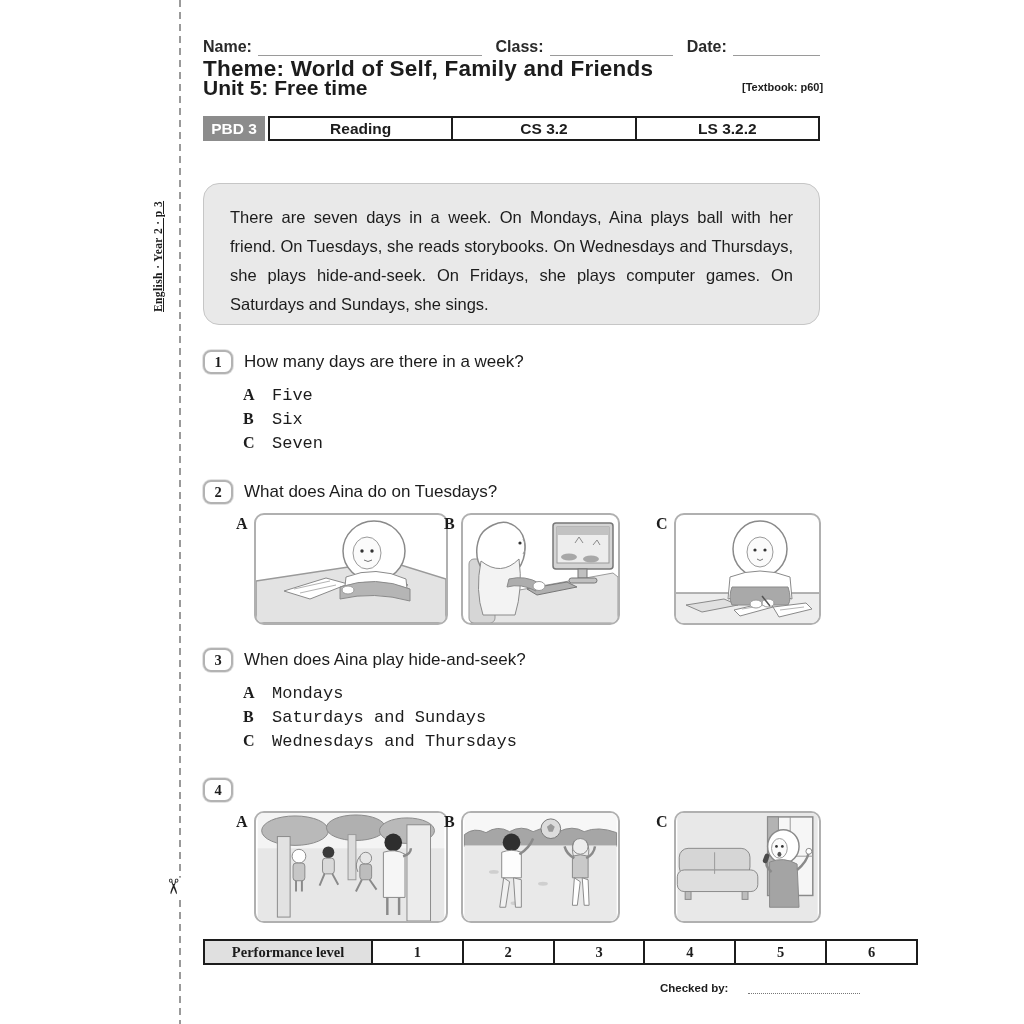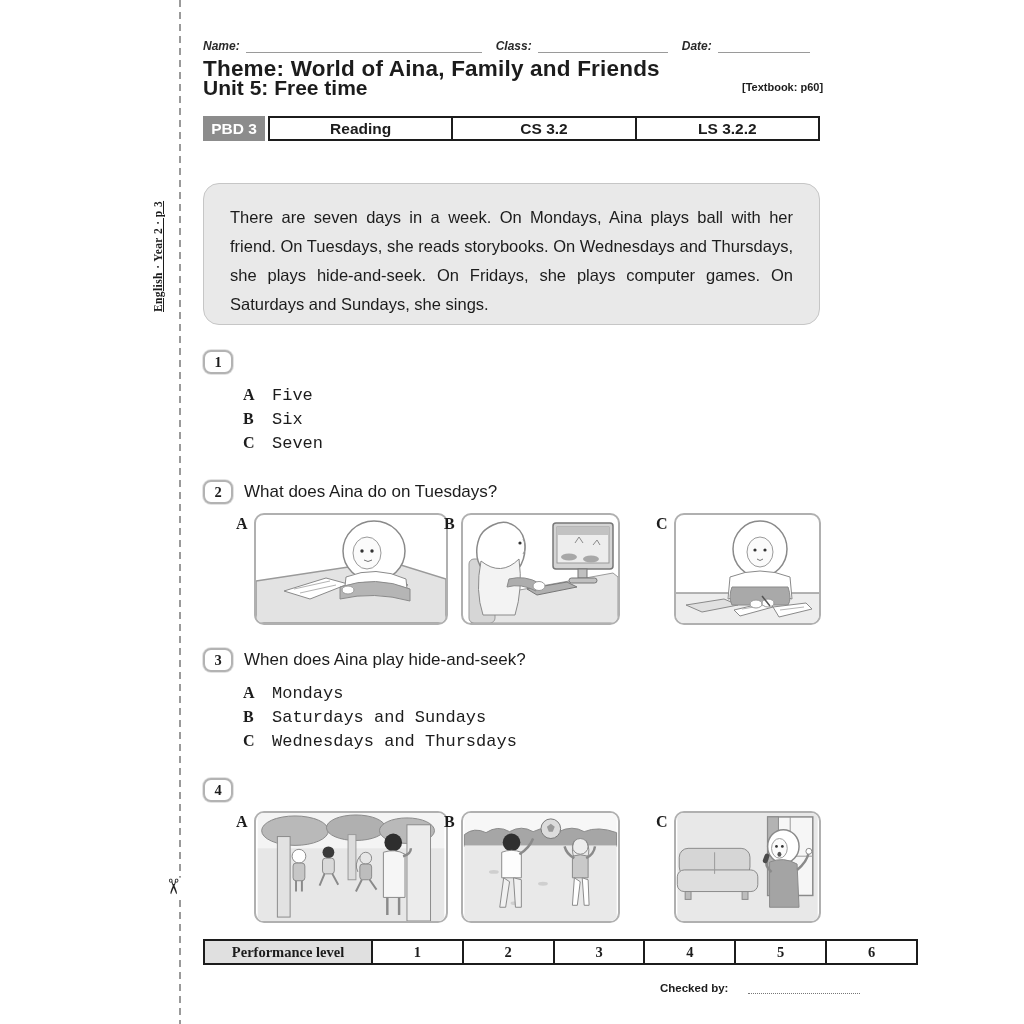--- a/index.html
+++ b/index.html
@@ -18,21 +18,21 @@
     font-family:"Liberation Serif", serif; font-weight:bold; font-size:11.5px;
     text-decoration:underline; letter-spacing:0.4px;
   }
   .scissors {
     position:absolute; left:165px; top:876px; font-size:21px; line-height:21px;
     display:inline-block; transform:rotate(90deg); background:#ffffff; z-index:2; color:#222;
   }
   
   .topfields {
     position:absolute; left:203px; top:38px; width:617px;
-    display:flex; align-items:flex-end; font-size:12px; font-weight:bold; color:#2a2a2a;font-style:italic;
+    display:flex; align-items:flex-end; font-size:16px; font-weight:bold; color:#2a2a2a;
   }
   .fline { border-bottom:1.5px solid #9a9a9a; height:14px; margin-left:6px; }
   .fline.name { width:236px; margin-right:14px; }
   .fline.class { width:130px; margin-right:14px; }
   .fline.date { width:92px; }
   .theme-title { position:absolute; left:203px; top:56px; font-size:22.5px; font-weight:bold; letter-spacing:0.2px; }
   .unit-title  { position:absolute; left:203px; top:76px; font-size:21px;  font-weight:bold; }
   .textbook-ref{ position:absolute; left:742px; top:81px; font-size:11px; font-weight:bold; }
   
   .info-strip { position:absolute; left:203px; top:116px; width:617px; height:25px; display:flex; }
@@ -106,39 +106,40 @@
 
   <div class="topfields">
     <span>Name:</span>
     <span class="fline name"></span>
     <span>Class:</span>
     <span class="fline class"></span>
     <span>Date:</span>
     <span class="fline date"></span>
   </div>
 
-  <div class="theme-title">Theme: World of Aina, Family and Friends</div>
+  <div class="theme-title">Theme: World of Self, Family and Friends</div>
   <div class="unit-title">Unit 5: Free time</div>
   <div class="textbook-ref">[Textbook: p60]</div>
 
   <div class="info-strip">
     <div class="cell-pbd" style="background-color: rgb(140, 140, 140); color: rgb(255, 255, 255);">PBD 3</div>
     <div class="info-cells">
       <div class="info-cell">Reading</div>
       <div class="info-cell">CS 3.2</div>
       <div class="info-cell">LS 3.2.2</div>
     </div>
   </div>
 
 
   <div class="passage" style="background-color: rgb(233, 233, 233); border-color: rgb(198, 198, 198);">There are seven days in a week. On Mondays, Aina plays ball with her friend. On Tuesdays, she reads storybooks. On Wednesdays and Thursdays, she plays hide-and-seek. On Fridays, she plays computer games. On Saturdays and Sundays, she sings.</div>
 
   <div class="question" style="top:350px">
     <div class="q-head">
       <div class="q-badge">1</div>
+      <div class="q-text">How many days are there in a week?</div>
     </div>
     <div class="q-options">
       <div class="opt-row">
         <span class="opt-letter">A</span>
         <span class="opt-text">Five</span>
       </div>
       <div class="opt-row">
         <span class="opt-letter">B</span>
         <span class="opt-text">Six</span>
       </div>

